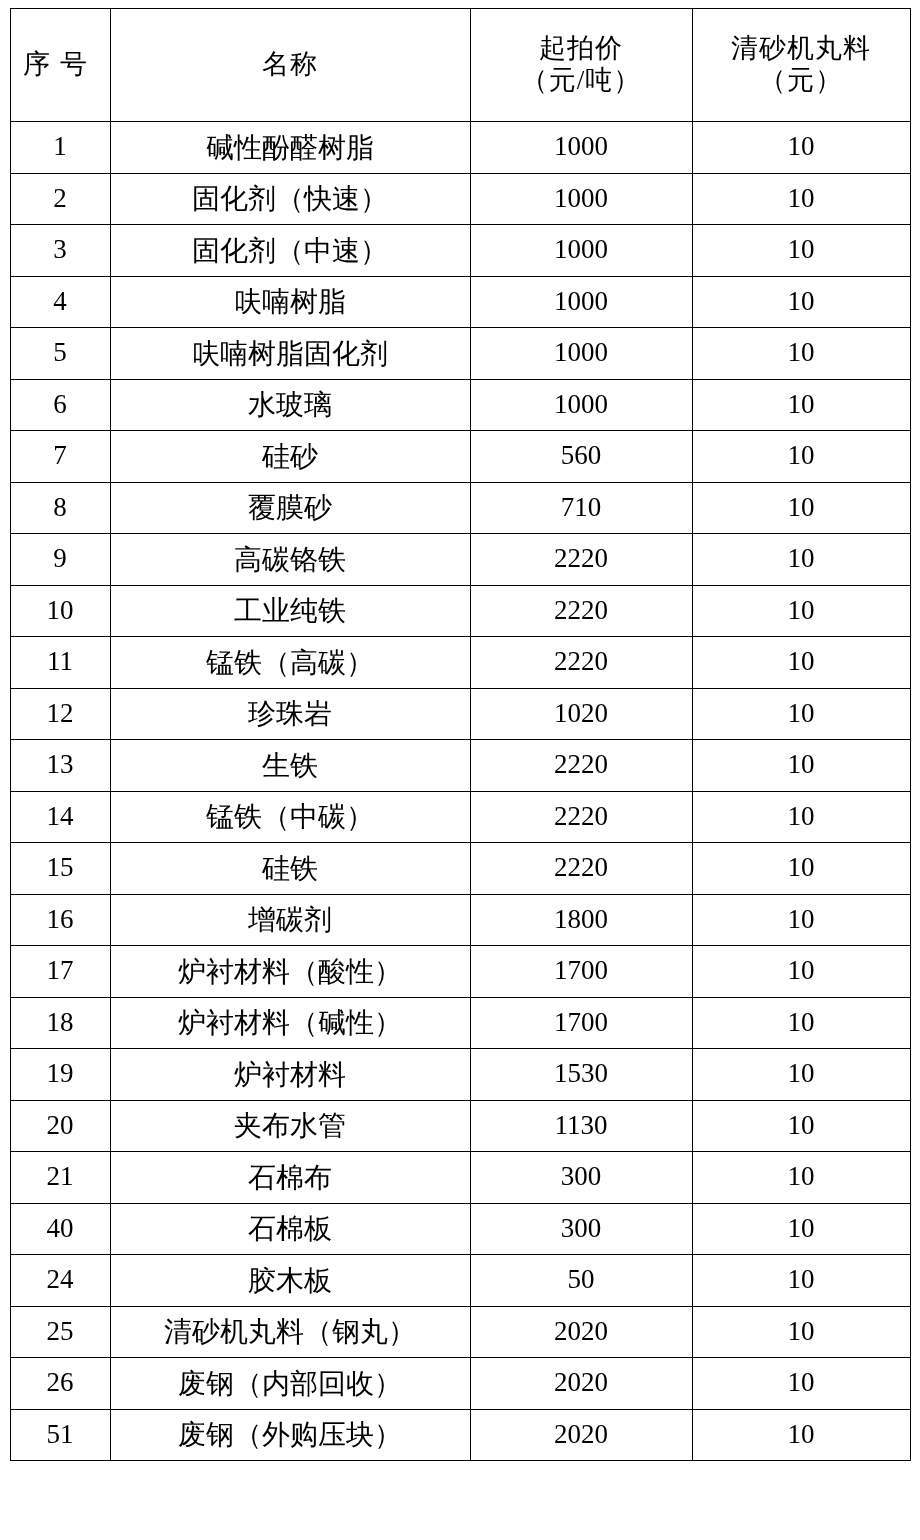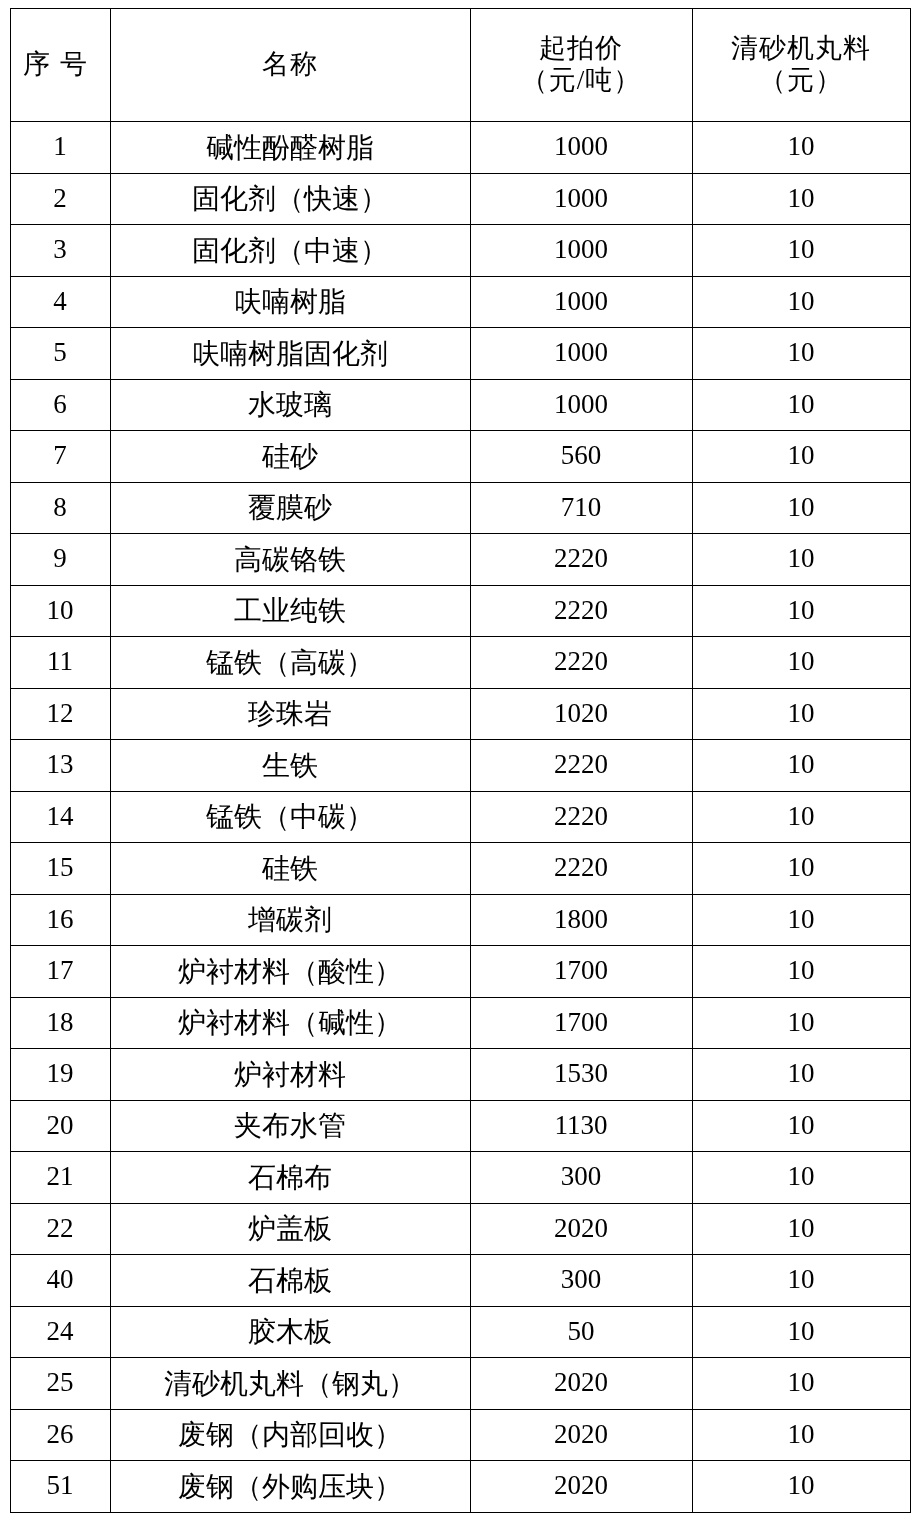--- a/index.html
+++ b/index.html
@@ -215,26 +215,20 @@
           <td class="num-cell">1130</td>
           <td class="num-cell">10</td>
         </tr>
         <tr>
           <td class="num-cell">21</td>
           <td class="name-cell">石棉布</td>
           <td class="num-cell">300</td>
           <td class="num-cell">10</td>
         </tr>
         <tr>
-          <td class="num-cell">22</td>
-          <td class="name-cell">炉盖板</td>
-          <td class="num-cell">2020</td>
-          <td class="num-cell">10</td>
-        </tr>
-        <tr>
           <td class="num-cell">40</td>
           <td class="name-cell">石棉板</td>
           <td class="num-cell">300</td>
           <td class="num-cell">10</td>
         </tr>
         <tr>
           <td class="num-cell">24</td>
           <td class="name-cell">胶木板</td>
           <td class="num-cell">50</td>
           <td class="num-cell">10</td>

